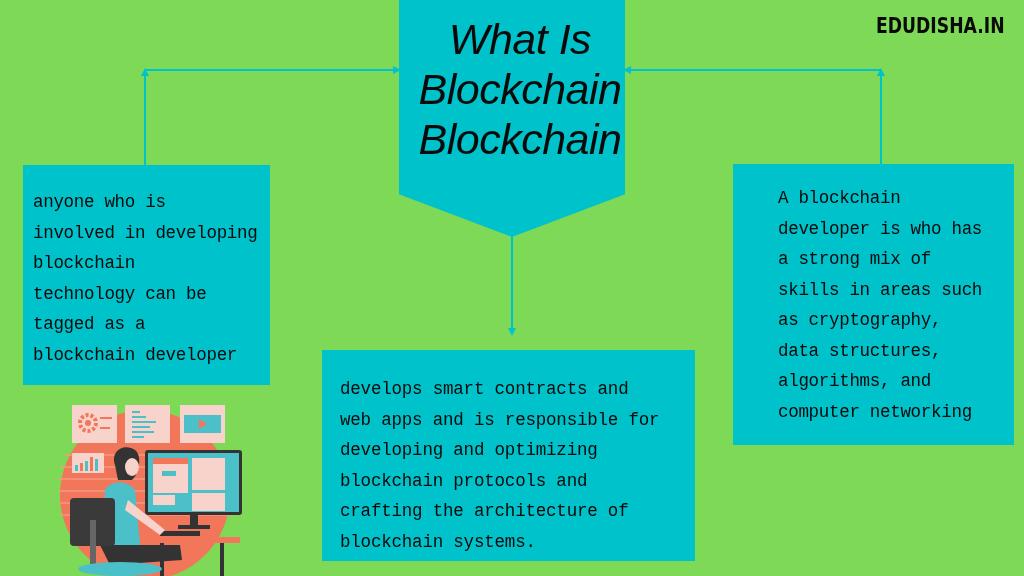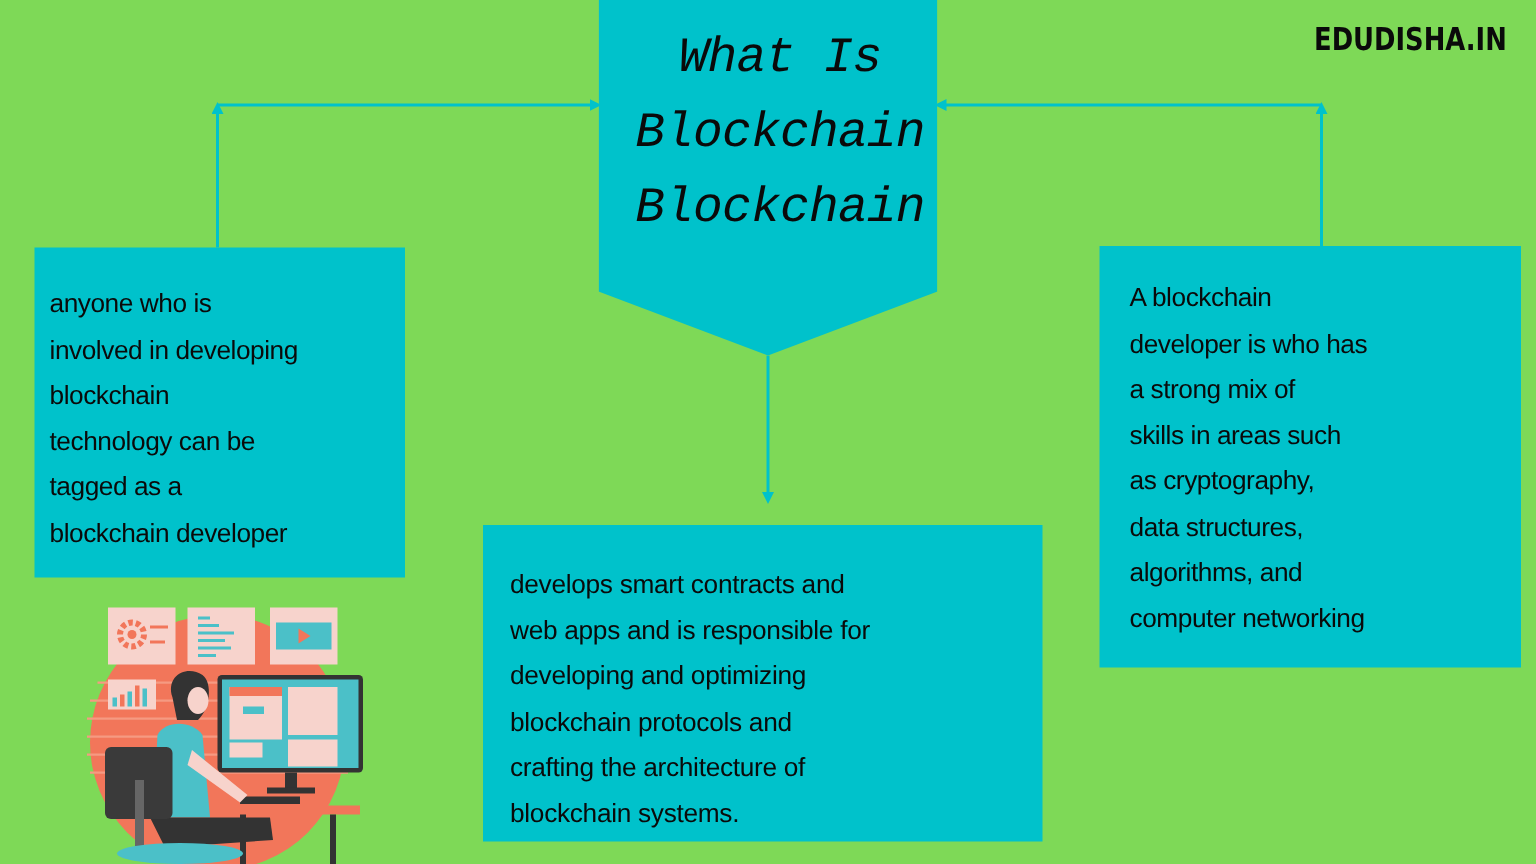--- a/index.html
+++ b/index.html
@@ -12,49 +12,49 @@
   .canvas { position: absolute; left: 0; top: 0; width: 1024px; height: 576px; }
   .connectors { position: absolute; left: 0; top: 0; width: 1024px; height: 576px; pointer-events: none; }
   .banner {
     position: absolute; left: 399px; top: 0; width: 226px; height: 237px;
     background: #00c2cb;
     clip-path: polygon(0 0, 100% 0, 100% 82%, 50% 100%, 0 82%);
   }
   .banner-title {
     position: absolute; left: 399px; top: 14px; width: 242px;
     text-align: center;
-    font-family: Liberation Mono, monospace;
+    font-family: Liberation Sans, sans-serif;
     font-style: italic;
-    font-size: 33px; line-height: 50px;
+    font-size: 43px; line-height: 50px;
     color: #0a0a0a;
     letter-spacing: -0.5px;
   }
   .brand {
     position: absolute; left: 876px; top: 14px;
     font-family: "DejaVu Sans", sans-serif;
     font-weight: bold;
     font-size: 21px;
     letter-spacing: 0px;
     color: #0a0a0a;
     transform: scaleX(0.82);
     transform-origin: left top;
   }
   .box {
     position: absolute;
     background: #00c2cb;
     color: #0a0a0a;
-    font-family: Liberation Sans, sans-serif;
+    font-family: Liberation Mono, monospace;
     font-size: 17.5px;
     line-height: 30.5px;
     box-sizing: border-box;
     white-space: pre-line;
   }
   .box-left { left: 23px; top: 165px; width: 247px; height: 220px; padding: 22px 0 0 10px; letter-spacing: -0.3px; }
   .box-center { left: 322px; top: 334px; width: 373px; height: 211px; padding: 24px 0 0 18px; letter-spacing: -0.2px; margin-top: 16px; }
-  .box-right { left: 733px; top: 164px; width: 281px; height: 281px; padding: 19px 0 0 20px; letter-spacing: -0.3px; }
+  .box-right { left: 733px; top: 164px; width: 281px; height: 281px; padding: 19px 0 0 45px; letter-spacing: -0.3px; }
   .illustration { position: absolute; left: 40px; top: 395px; width: 220px; height: 181px; }
 </style>
 </head>
 <body>
 
 <div class="canvas">
 
   <svg class="connectors" viewBox="0 0 1024 576">
     <defs>
       <marker id="arr" markerWidth="8" markerHeight="8" refX="4" refY="4" orient="auto" markerUnits="userSpaceOnUse">

